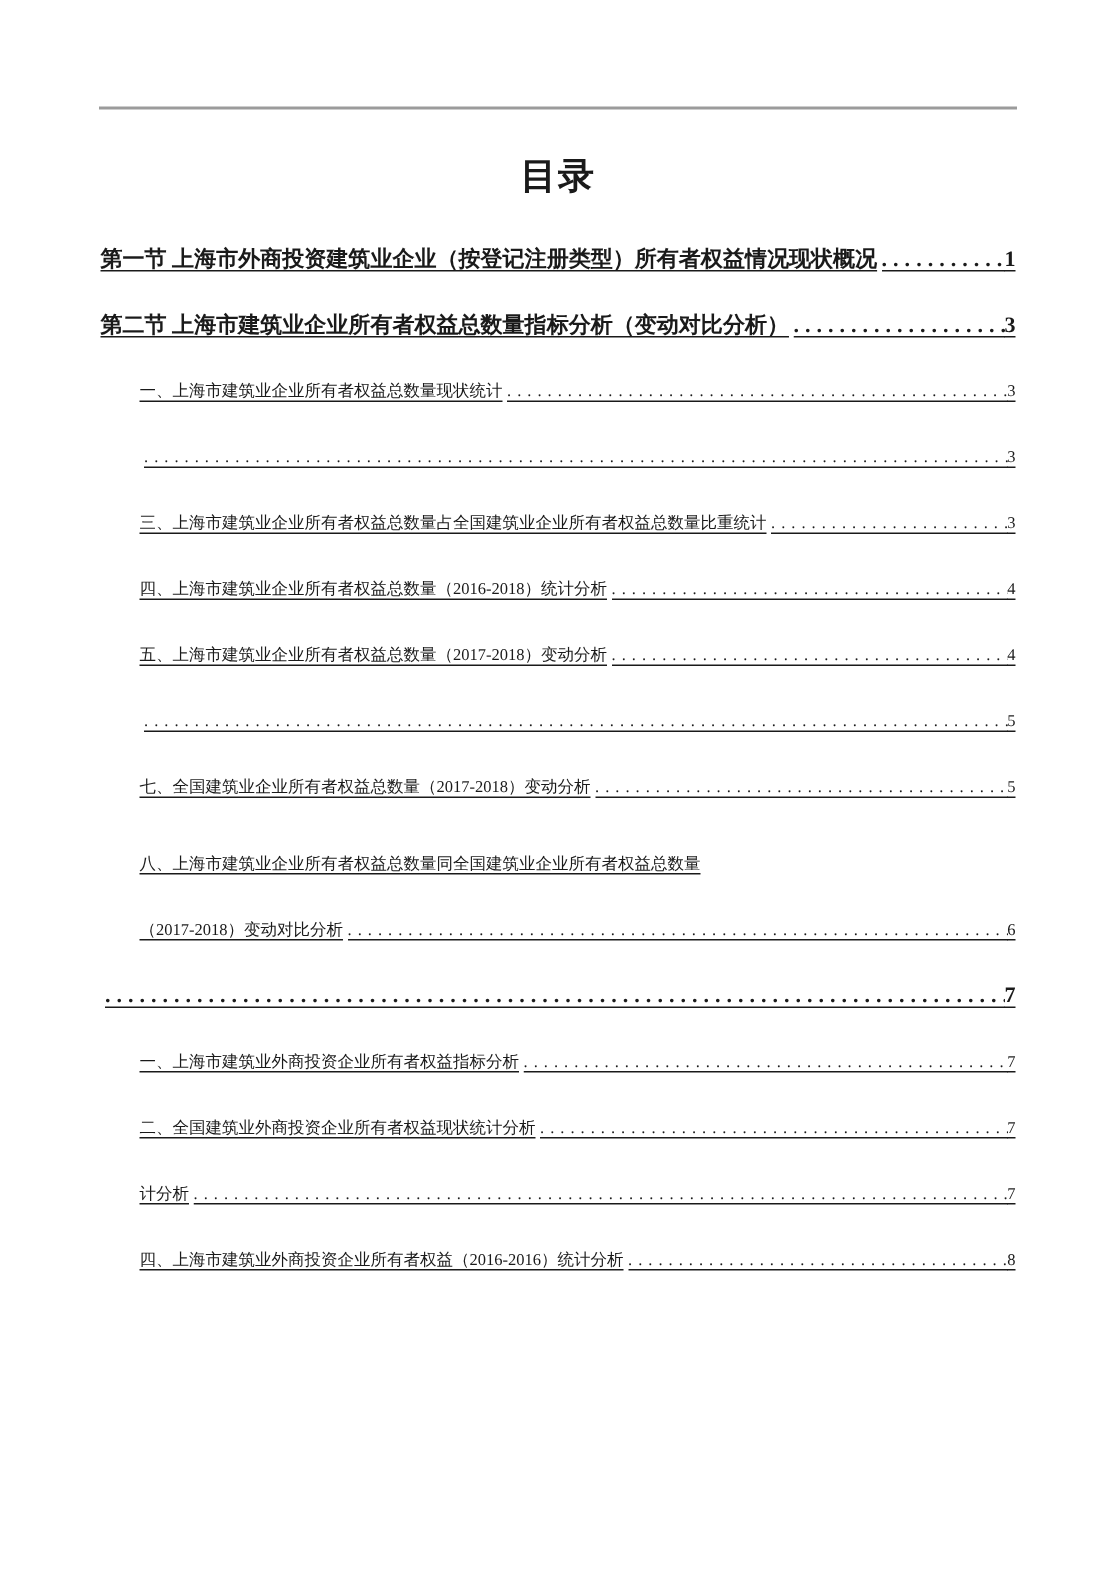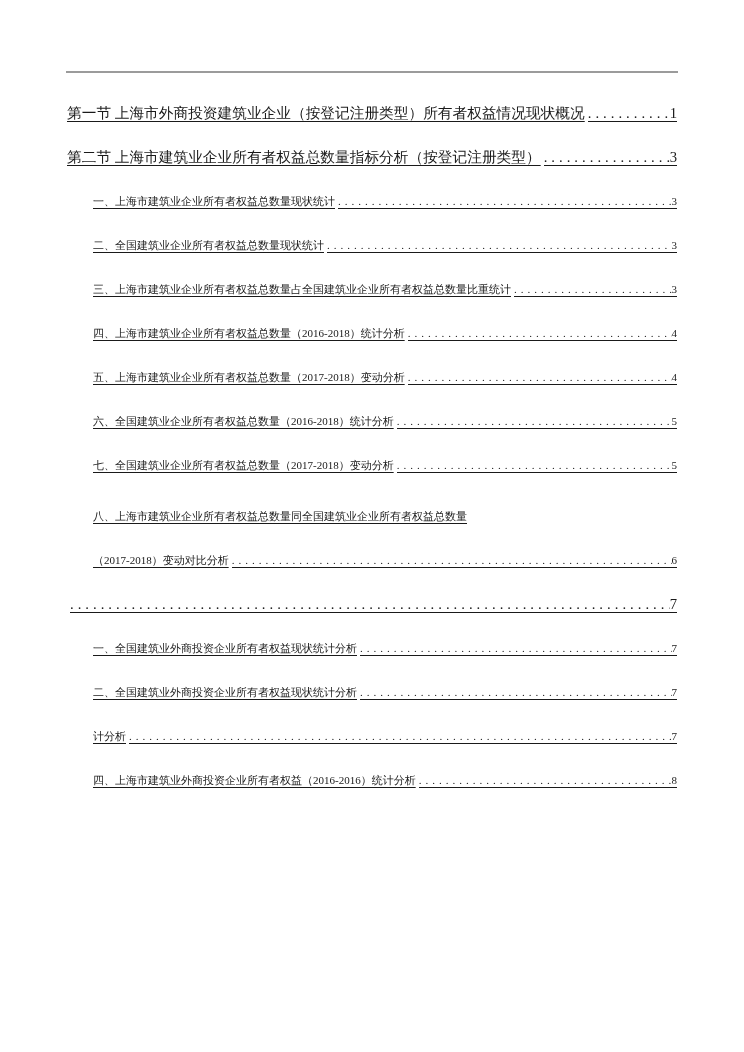--- a/index.html
+++ b/index.html
@@ -30,21 +30,21 @@
   }
   .toc {
     margin: 30px 67px 0 67px;
   }
   .toc-entry {
     margin-bottom: 23px;
     line-height: 21px;
     font-size: 11px;
   }
   .toc-entry.section {
-    font-weight: normal;
+    font-weight: bold;
     font-size: 14.7px;
     margin-top: 13px;
   }
   .toc-entry.section:first-child {
     margin-top: 0;
   }
   .toc-entry.sub {
     margin-left: 26px;
   }
   .toc-cont {
@@ -76,45 +76,45 @@
     text-decoration: underline;
     text-decoration-thickness: 1px;
     text-underline-offset: 3px;
   }
 </style>
 </head>
 <body>
 
 <div class="page">
   <div class="header-rule"></div>
+  <div class="doc-title">目录</div>
   <div class="toc" id="toc-list">
       <div class="toc-entry section">
         <div class="toc-line">
           <span class="toc-text">第一节 上海市外商投资建筑业企业（按登记注册类型）所有者权益情况现状概况</span>
           <span class="toc-leader">........................................................................................................................................................................................................</span>
           <span class="toc-page">1</span>
         </div>
       </div>
       <div class="toc-entry section">
         <div class="toc-line">
-          <span class="toc-text">第二节 上海市建筑业企业所有者权益总数量指标分析（按登记注册类型）</span>
+          <span class="toc-text">第二节 上海市建筑业企业所有者权益总数量指标分析（变动对比分析）</span>
           <span class="toc-leader">........................................................................................................................................................................................................</span>
           <span class="toc-page">3</span>
         </div>
       </div>
       <div class="toc-entry sub">
         <div class="toc-line">
           <span class="toc-text">一、上海市建筑业企业所有者权益总数量现状统计</span>
           <span class="toc-leader">........................................................................................................................................................................................................</span>
           <span class="toc-page">3</span>
         </div>
       </div>
       <div class="toc-entry sub">
         <div class="toc-line">
-          <span class="toc-text">二、全国建筑业企业所有者权益总数量现状统计</span>
           <span class="toc-leader">........................................................................................................................................................................................................</span>
           <span class="toc-page">3</span>
         </div>
       </div>
       <div class="toc-entry sub">
         <div class="toc-line">
           <span class="toc-text">三、上海市建筑业企业所有者权益总数量占全国建筑业企业所有者权益总数量比重统计</span>
           <span class="toc-leader">........................................................................................................................................................................................................</span>
           <span class="toc-page">3</span>
         </div>
@@ -128,21 +128,20 @@
       </div>
       <div class="toc-entry sub">
         <div class="toc-line">
           <span class="toc-text">五、上海市建筑业企业所有者权益总数量（2017-2018）变动分析</span>
           <span class="toc-leader">........................................................................................................................................................................................................</span>
           <span class="toc-page">4</span>
         </div>
       </div>
       <div class="toc-entry sub">
         <div class="toc-line">
-          <span class="toc-text">六、全国建筑业企业所有者权益总数量（2016-2018）统计分析</span>
           <span class="toc-leader">........................................................................................................................................................................................................</span>
           <span class="toc-page">5</span>
         </div>
       </div>
       <div class="toc-entry sub">
         <div class="toc-line">
           <span class="toc-text">七、全国建筑业企业所有者权益总数量（2017-2018）变动分析</span>
           <span class="toc-leader">........................................................................................................................................................................................................</span>
           <span class="toc-page">5</span>
         </div>
@@ -156,21 +155,21 @@
         </div>
       </div>
       <div class="toc-entry section">
         <div class="toc-line">
           <span class="toc-leader">........................................................................................................................................................................................................</span>
           <span class="toc-page">7</span>
         </div>
       </div>
       <div class="toc-entry sub">
         <div class="toc-line">
-          <span class="toc-text">一、全国建筑业外商投资企业所有者权益现状统计分析</span>
+          <span class="toc-text">一、上海市建筑业外商投资企业所有者权益指标分析</span>
           <span class="toc-leader">........................................................................................................................................................................................................</span>
           <span class="toc-page">7</span>
         </div>
       </div>
       <div class="toc-entry sub">
         <div class="toc-line">
           <span class="toc-text">二、全国建筑业外商投资企业所有者权益现状统计分析</span>
           <span class="toc-leader">........................................................................................................................................................................................................</span>
           <span class="toc-page">7</span>
         </div>

